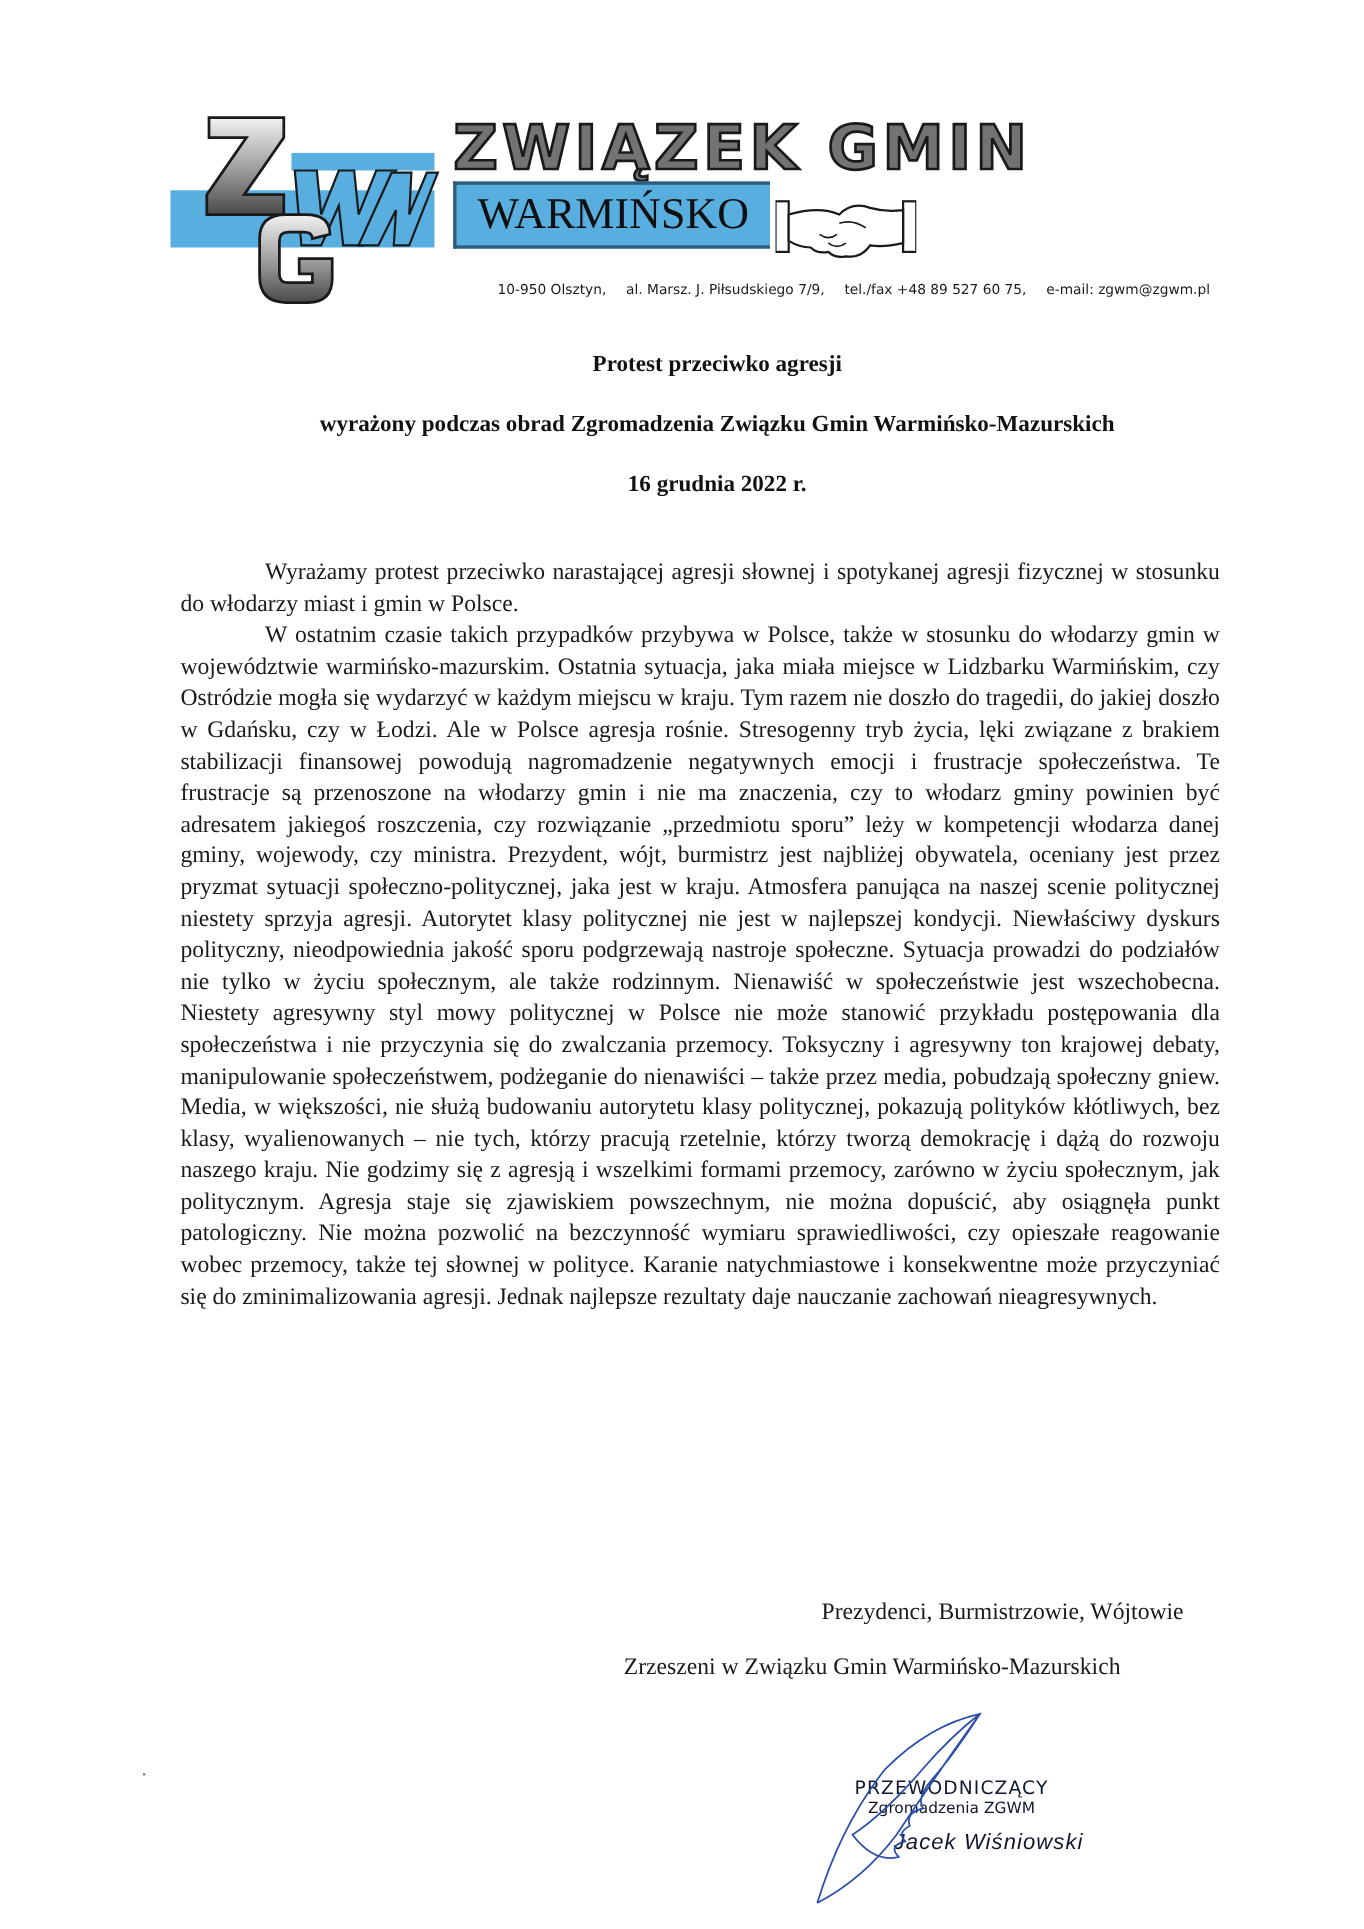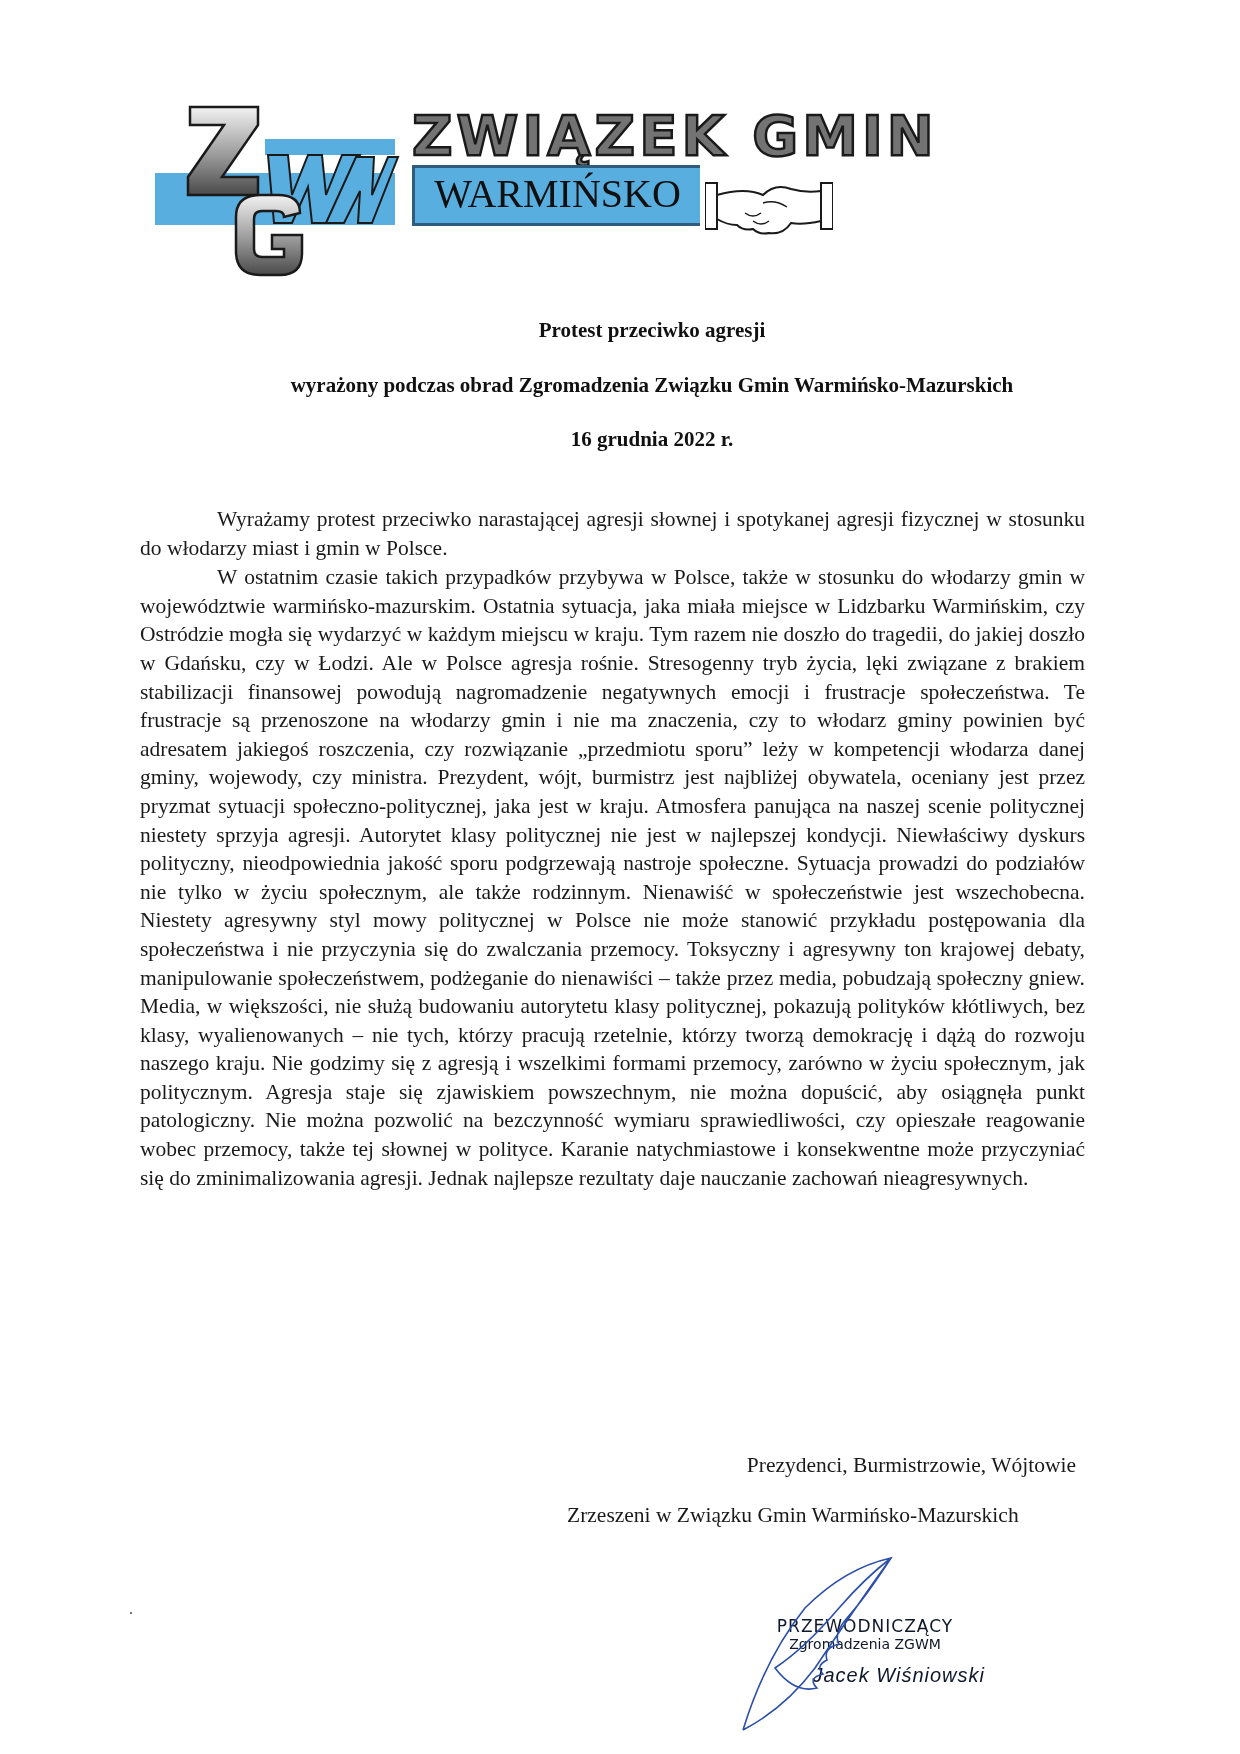--- a/index.html
+++ b/index.html
@@ -21,21 +21,21 @@
   .address span { margin-left: 14px; }
   .address span:first-child { margin-left: 0; }
 
   
   .heading { position: absolute; left: 0; width: 1240px; text-align: center; font-weight: bold; font-size: 21px; color: #111; margin-left: 32px; }
   .h1 { top: 318px; }
   .h2 { top: 373px; }
   .h3 { top: 427px; }
 
   
-  .body-text { position: absolute; left: 140px; top: 505px; width: 945px; font-size: 21.5px; line-height: 28.6px; text-align: justify; color: #1a1a1a; }
+  .body-text { position: absolute; left: 164px; top: 505px; width: 945px; font-size: 21.5px; line-height: 28.6px; text-align: justify; color: #1a1a1a; }
   .body-text p { margin: 0; text-indent: 77px; }
   .body-text .first { margin-bottom: 1px; }
 
   
   .closing { position: absolute; left: 560px; width: 540px; text-align: center; font-size: 21.5px; color: #1a1a1a; }
   .closing-1 { top: 1453px; right: 164px; left: auto; width: auto; }
   .closing-2 { top: 1503px; left: 567px; text-align: left; width: auto; }
 
   
   .stamp { position: absolute; left: 745px; top: 1616px; width: 240px; text-align: center; font-family: "DejaVu Sans", sans-serif; color: #0f172a; }
@@ -72,20 +72,26 @@
   <div class="title-main">ZWIĄZEK GMIN</div>
 
   <div class="band band-left">WARMIŃSKO</div>
   <svg class="handshake" viewBox="0 0 128 68">
     <rect x="0" y="10" width="12" height="46" fill="#fff" stroke="#1a1a1a" stroke-width="2"></rect>
     <rect x="116" y="10" width="12" height="46" fill="#fff" stroke="#1a1a1a" stroke-width="2"></rect>
     <path d="M12 22 Q40 14 58 22 Q70 10 86 16 Q100 20 116 18 L116 48 Q98 52 86 50 Q78 62 64 60 Q54 62 48 56 Q38 58 32 52 Q22 52 12 46 Z" fill="#fff" stroke="#1a1a1a" stroke-width="2"></path>
     <path d="M40 40 Q48 46 56 40 M48 48 Q56 54 64 48 M58 30 Q70 26 82 34" fill="none" stroke="#1a1a1a" stroke-width="1.5"></path>
   </svg>
 
+  <div class="address">
+    <span>10-950 Olsztyn,</span>
+    <span>al. Marsz. J. Piłsudskiego 7/9,</span>
+    <span>tel./fax  +48  89 527 60 75,</span>
+    <span>e-mail: zgwm@zgwm.pl</span>
+  </div>
 </div>
 
 <div class="heading h1">Protest przeciwko agresji</div>
 <div class="heading h2">wyrażony podczas obrad Zgromadzenia Związku Gmin Warmińsko-Mazurskich</div>
 <div class="heading h3">16 grudnia 2022 r.</div>
 
 <div class="body-text">
   <p class="first">Wyrażamy protest przeciwko narastającej agresji słownej i spotykanej agresji fizycznej w stosunku do włodarzy miast i gmin w Polsce.</p>
   <p>W ostatnim czasie takich przypadków przybywa w Polsce, także w stosunku do włodarzy gmin w województwie warmińsko-mazurskim. Ostatnia sytuacja, jaka miała miejsce w Lidzbarku Warmińskim, czy Ostródzie mogła się wydarzyć w każdym miejscu w kraju. Tym razem nie doszło do tragedii, do jakiej doszło w Gdańsku, czy w Łodzi. Ale w Polsce agresja rośnie. Stresogenny tryb życia, lęki związane z brakiem stabilizacji finansowej powodują nagromadzenie negatywnych emocji i frustracje społeczeństwa. Te frustracje są przenoszone na włodarzy gmin i nie ma znaczenia, czy to włodarz gminy powinien być adresatem jakiegoś roszczenia, czy rozwiązanie „przedmiotu sporu” leży w kompetencji włodarza danej gminy, wojewody, czy ministra. Prezydent, wójt, burmistrz jest najbliżej obywatela, oceniany jest przez pryzmat sytuacji społeczno-politycznej, jaka jest w kraju. Atmosfera panująca na naszej scenie politycznej niestety sprzyja agresji. Autorytet klasy politycznej nie jest w najlepszej kondycji. Niewłaściwy dyskurs polityczny, nieodpowiednia jakość sporu podgrzewają nastroje społeczne. Sytuacja prowadzi do podziałów nie tylko w życiu społecznym, ale także rodzinnym. Nienawiść w społeczeństwie jest wszechobecna. Niestety agresywny styl mowy politycznej w Polsce nie może stanowić przykładu postępowania dla społeczeństwa i nie przyczynia się do zwalczania przemocy. Toksyczny i agresywny ton krajowej debaty, manipulowanie społeczeństwem, podżeganie do nienawiści – także przez media, pobudzają społeczny gniew. Media, w większości, nie służą budowaniu autorytetu klasy politycznej, pokazują polityków kłótliwych, bez klasy, wyalienowanych – nie tych, którzy pracują rzetelnie, którzy tworzą demokrację i dążą do rozwoju naszego kraju. Nie godzimy się z agresją i wszelkimi formami przemocy, zarówno w życiu społecznym, jak politycznym. Agresja staje się zjawiskiem powszechnym, nie można dopuścić, aby osiągnęła punkt patologiczny. Nie można pozwolić na bezczynność wymiaru sprawiedliwości, czy opieszałe reagowanie wobec przemocy, także tej słownej w polityce. Karanie natychmiastowe i konsekwentne może przyczyniać się do zminimalizowania agresji. Jednak najlepsze rezultaty daje nauczanie zachowań nieagresywnych.</p>
 </div>

